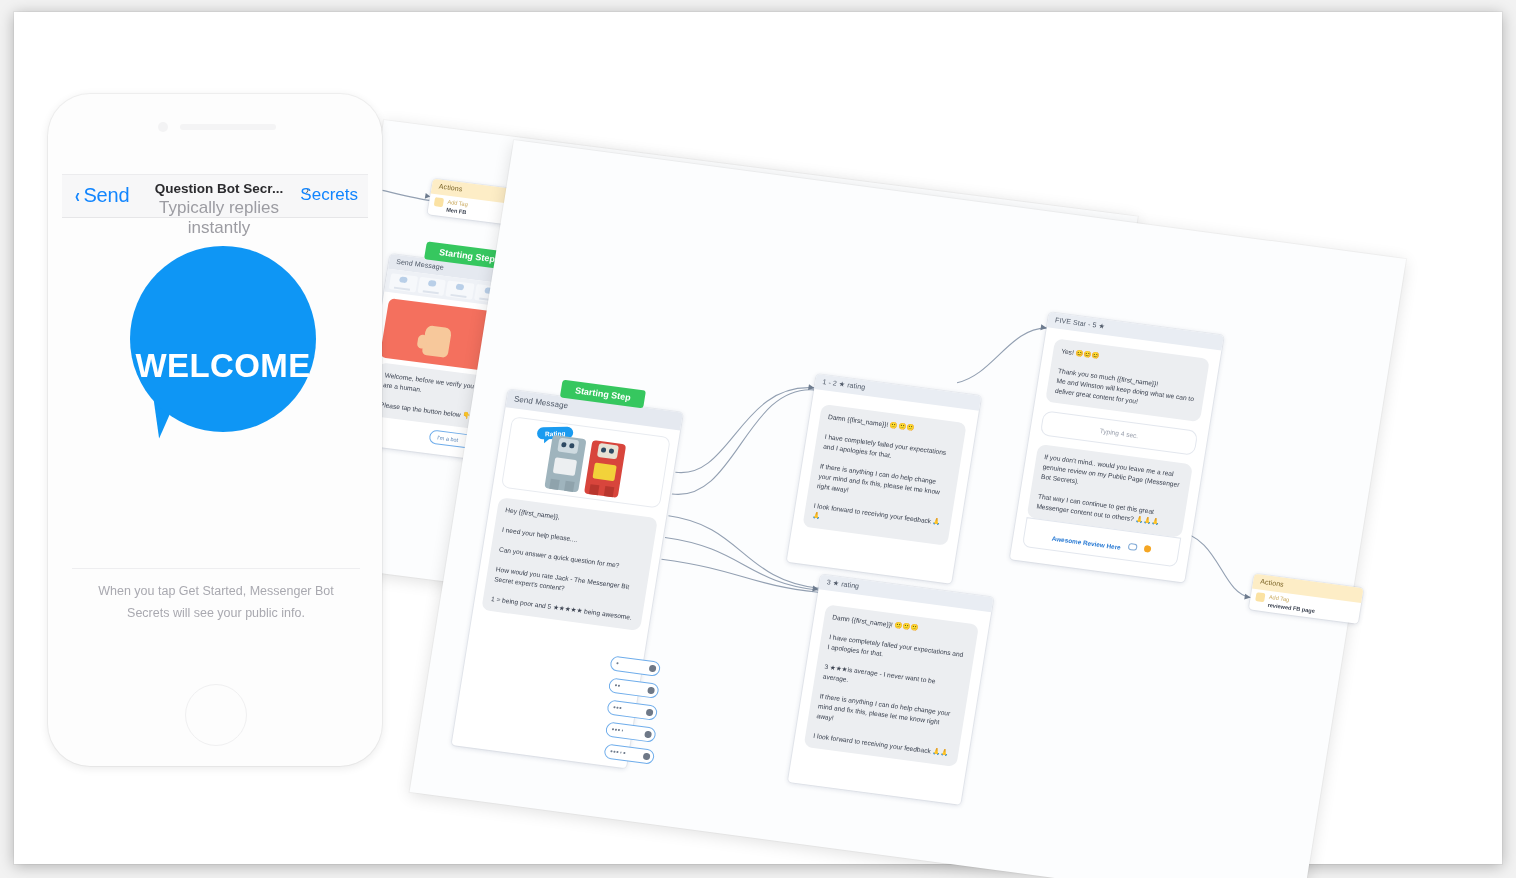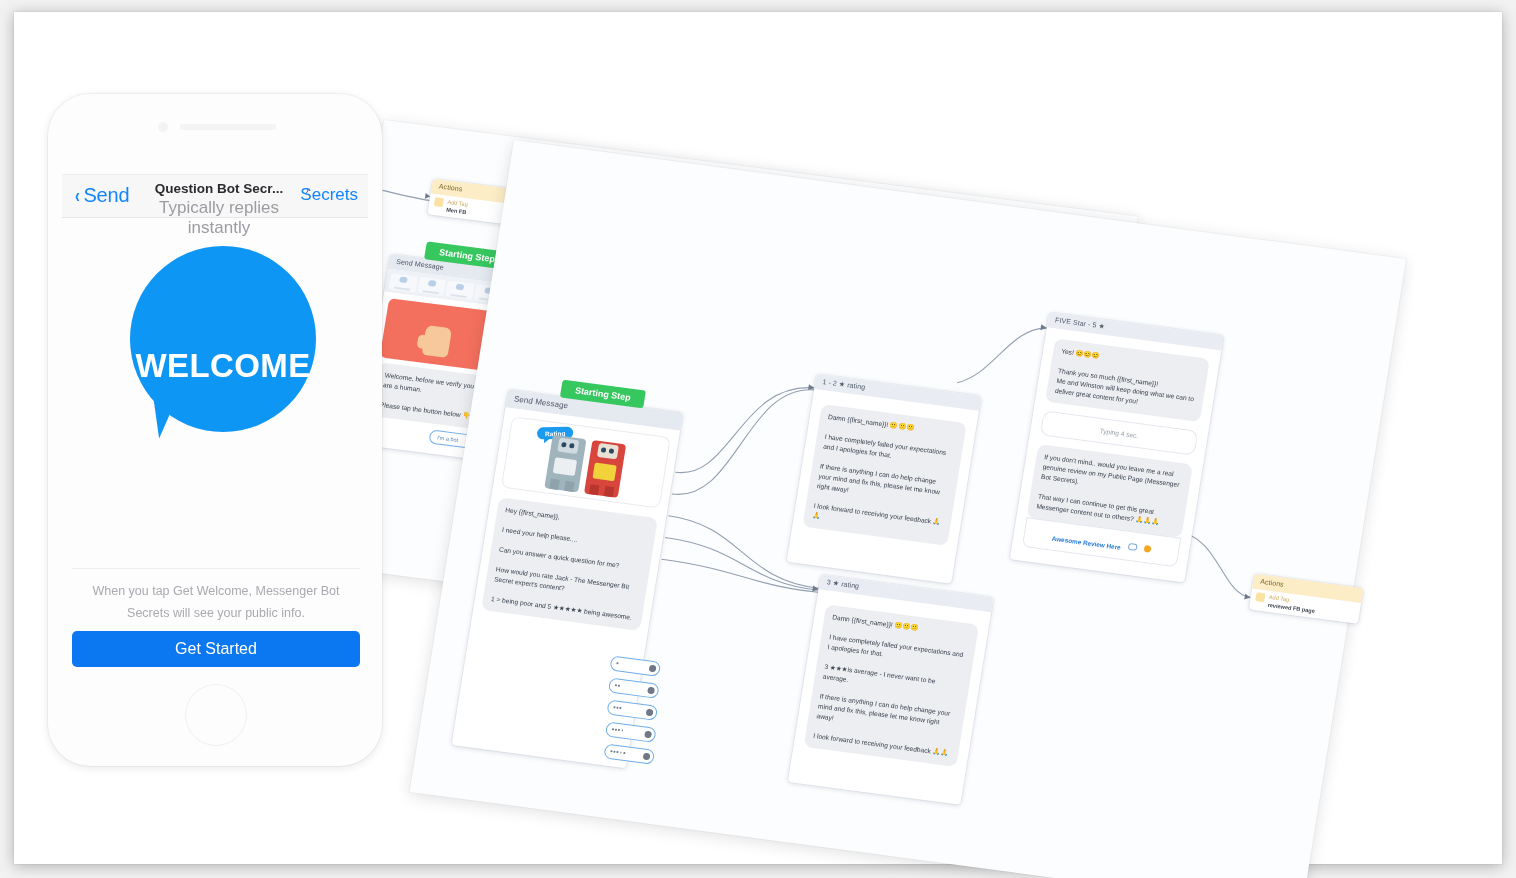--- a/index.html
+++ b/index.html
@@ -405,19 +405,18 @@
         <div id="nav-sub">Typically replies instantly</div>
         <div id="manage">Secrets</div>
       </div>
 
       <div id="bubble-tail"></div>
       <div id="bubble">
         <div id="bubble-text">WELCOME</div>
       </div>
 
       <div id="divider"></div>
-      <div id="legal">When you tap Get Welcome, Messenger Bot Secrets will see your public info.</div>
-      <div id="get-started">Get Started</div>
+      <div id="legal">When you tap Get Started, Messenger Bot Secrets will see your public info.</div>
       <div id="phone-home"></div>
     </div>
 
   </div>
 </div>
 
 </body></html>

